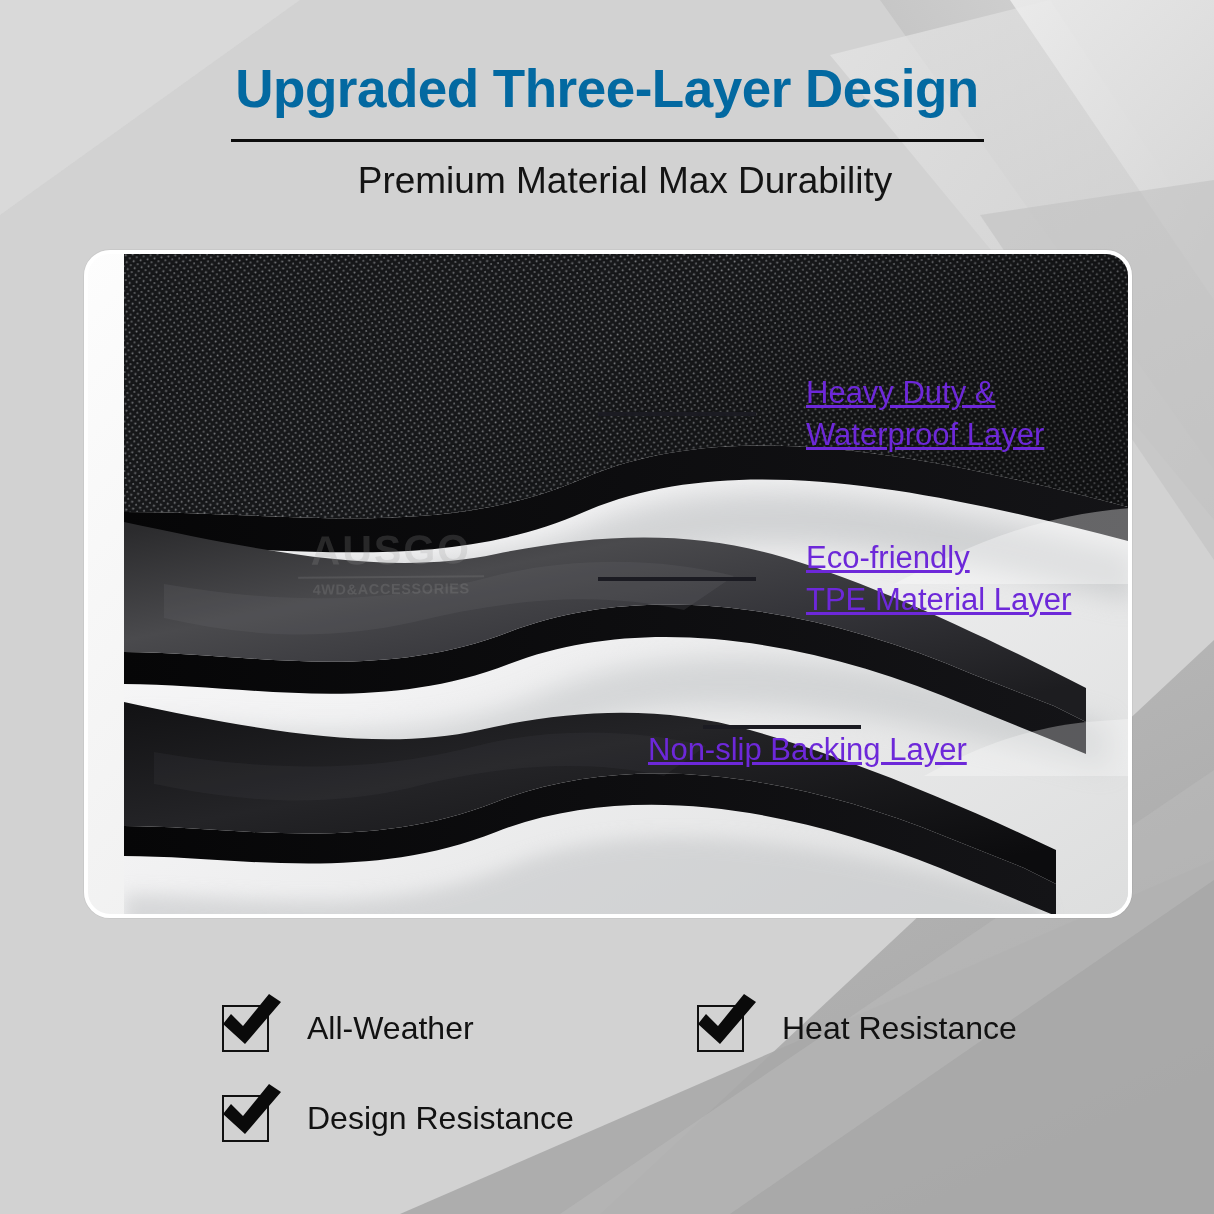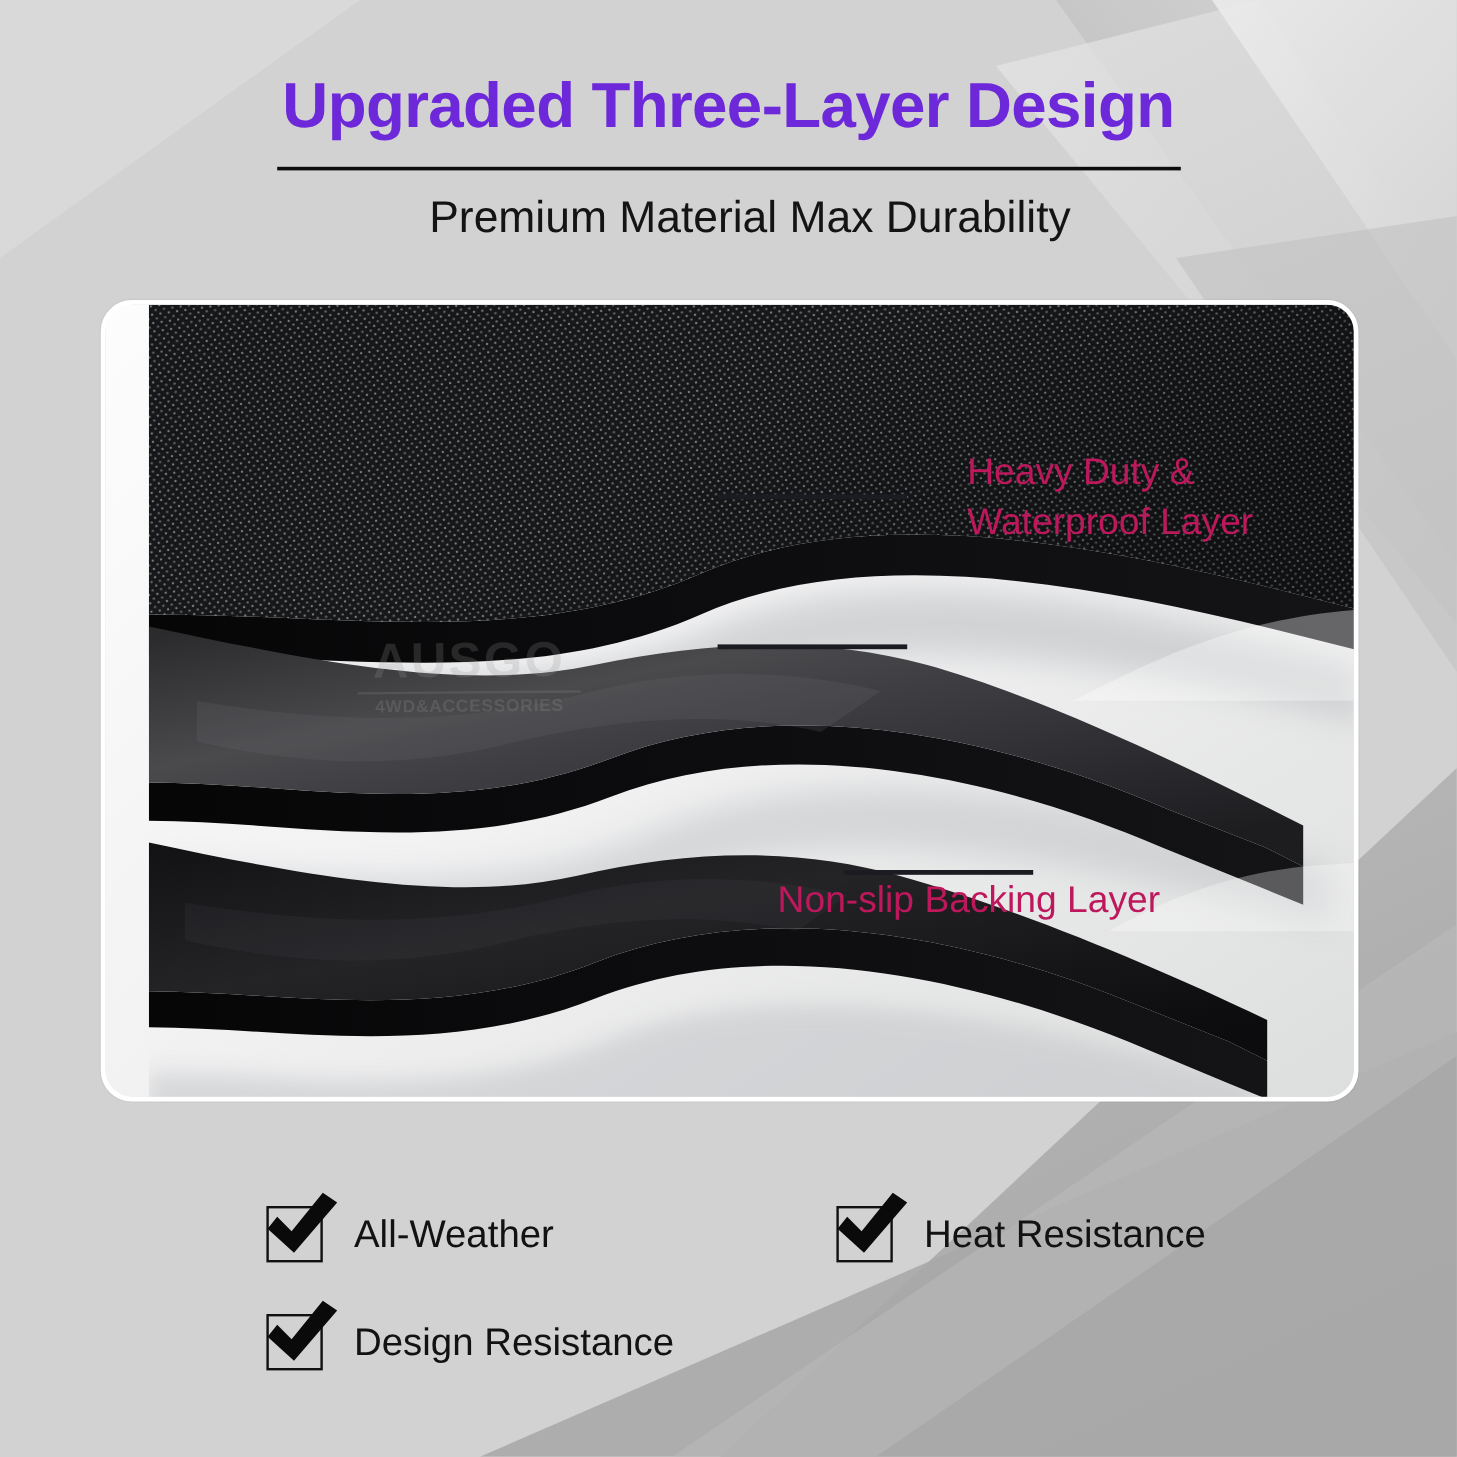--- a/index.html
+++ b/index.html
@@ -10,21 +10,21 @@
     position:relative;
     overflow:hidden;
   }
 
   
   .bg-layer { position:absolute; inset:0; pointer-events:none; }
 
   
   .header { position:absolute; top:0; left:0; width:1214px; text-align:center; }
   .title {
-    font-size:53px; font-weight:bold; color:#6d28d9;
+    font-size:53px; font-weight:bold; color:#0369a1;
     letter-spacing:-0.5px; line-height:1;
     margin-top:62px;
   }
   .divider {
     width:753px; height:3px; background:#0d0d0d;
     margin:24px auto 0;
   }
   .subtitle {
     font-size:37px; color:#141414; margin-top:20px; line-height:1;margin-left:36px;
   }
@@ -58,22 +58,22 @@
   .wm-rule { height:2px; background:rgba(150,150,150,0.20); margin:5px 2px 4px; }
   .wm-sub {
     font-size:14.5px; font-weight:bold; letter-spacing:0.6px;
     color:rgba(150,150,150,0.24); line-height:1;
   }
 
   
   .callout { position:absolute; display:flex; align-items:center; }
   .callout-line { width:158px; height:4px; background:#1b1b22; flex:none; }
   .callout-text {
-    margin-left:50px; font-size:31px; color:#be185d;
-    line-height:1.34; white-space:pre-line;
+    margin-left:50px; font-size:31px; color:#6d28d9;
+    line-height:1.34; white-space:pre-line;text-decoration:underline;
   }
   .co-1 { left:598px; top:372px; }
   .co-1 .callout-line { margin-top:0; }
   .co-2 { left:598px; top:537px; }
   .co-3 { left:598px; top:725px;flex-direction:column; }
 
   
   .features {
     position:absolute; left:222px; top:983px;
     width:900px;
@@ -81,21 +81,21 @@
     grid-template-columns:475px 1fr;
     grid-template-rows:90px 90px;
   }
   .feature { display:flex; align-items:center; }
   .checkbox {
     position:relative; width:47px; height:47px; flex:none;
     border:2.5px solid #111; background:transparent;
   }
   .checkbox svg { position:absolute; left:-7px; top:-15px; overflow:visible; }
   .feature-label {
-    margin-left:26px; font-size:32px; color:#121212; line-height:1;
+    margin-left:38px; font-size:32px; color:#121212; line-height:1;
     white-space:nowrap;
   }
 </style>
 </head>
 <body>
 
 <div class="bg-layer">
   <svg width="1214" height="1214" viewBox="0 0 1214 1214">
     <defs>
       <linearGradient id="gA" x1="0" y1="0" x2="1" y2="1">
@@ -231,20 +231,22 @@
 </div>
 
 <div class="callout co-1">
   <div class="callout-line"></div>
   <div class="callout-text">Heavy Duty &amp;
 Waterproof Layer</div>
 </div>
 
 <div class="callout co-2">
   <div class="callout-line"></div>
+  <div class="callout-text">Eco-friendly
+TPE Material Layer</div>
 </div>
 
 <div class="callout co-3">
   <div class="callout-line"></div>
   <div class="callout-text">Non-slip Backing Layer</div>
 </div>
 
 <div class="features">
 
   <div class="feature">

